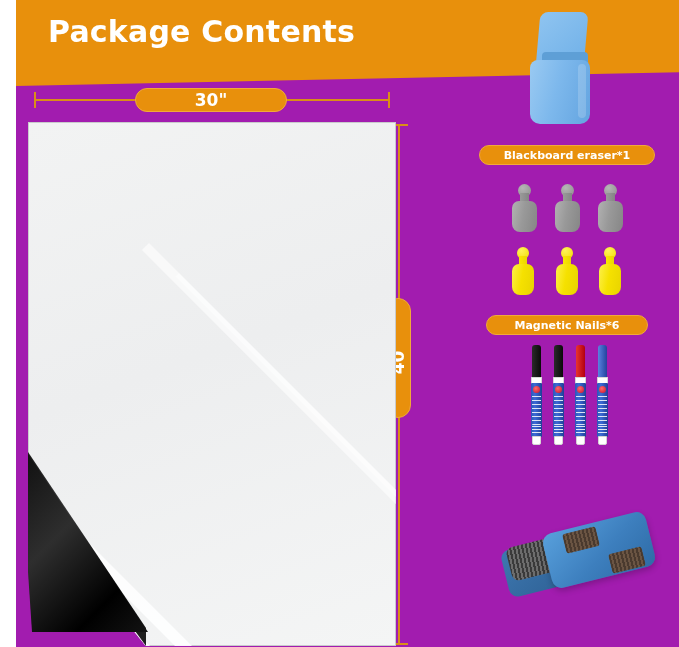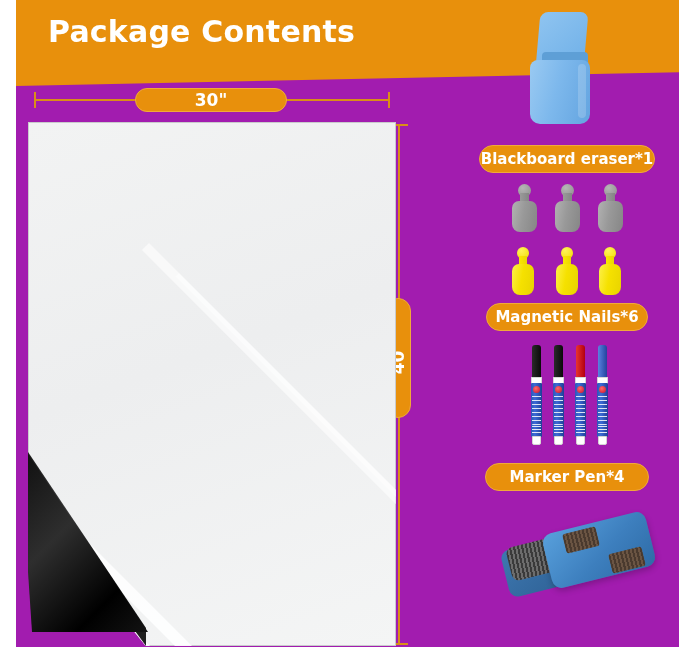--- a/index.html
+++ b/index.html
@@ -107,21 +107,21 @@
            transform:rotate(-14deg);}
   .hd-front{position:absolute;left:42px;top:6px;width:106px;height:56px;
            background:linear-gradient(145deg,#58A0DC 0%,#3D7FBE 55%,#2E6BA6 100%);
            border-radius:10px;transform:rotate(-14deg);box-shadow:0 3px 6px rgba(0,0,0,.22);}
   .hd-strip{position:absolute;border-radius:3px;
            background:repeating-linear-gradient(90deg,#4a3a2e 0 2px,#6b5543 2px 4px);
            transform:rotate(-14deg);}
   .hd-s1{left:60px;top:14px;width:34px;height:20px;}
   .hd-s2{left:106px;top:34px;width:34px;height:20px;}
 
-  .pill-lbl{height:28px;font-size:15px;padding:0 14px;}
+  .pill-lbl{height:20px;font-size:11px;padding:0 14px;}
 </style>
 </head>
 <body>
 
 <div id="stage">
 
   <div class="banner"></div>
   <div class="banner-title">Package Contents</div>
 
   <div class="dim-cap-v" style="left:18px;top:92px;width:1.5px;height:16px;"></div>
@@ -185,21 +185,21 @@
   <div class="nail yellow" style="left:538px;top:247px;">
     <div class="head"></div>
       <div class="neck"></div>
       <div class="body"></div>
   </div>
   <div class="nail yellow" style="left:581px;top:247px;">
     <div class="head"></div>
       <div class="neck"></div>
       <div class="body"></div>
   </div>
-  <div class="pill pill-lbl" style="left:470px;top:303px;width:162px;">
+  <div class="pill pill-lbl" style="left:470px;top:315px;width:162px;">
     <span>Magnetic Nails*6</span>
   </div>
 
   <div class="marker" style="left:513px;top:345px;">
     <div class="mk-cap" style="background:linear-gradient(90deg,#2a2a2a,#0a0a0a);"></div>
     <div class="mk-ring"></div>
     <div class="mk-body"></div>
     <div class="mk-dot"></div>
     <div class="mk-txt"></div>
     <div class="mk-txt2"></div>
@@ -224,23 +224,20 @@
     <div class="mk-tip"></div>
   </div>
   <div class="marker" style="left:579px;top:345px;">
     <div class="mk-cap" style="background:linear-gradient(90deg,#5A82E0,#23439E);"></div>
     <div class="mk-ring"></div>
     <div class="mk-body"></div>
     <div class="mk-dot"></div>
     <div class="mk-txt"></div>
     <div class="mk-txt2"></div>
     <div class="mk-tip"></div>
-  </div>
-  <div class="pill pill-lbl" style="left:469px;top:463px;width:164px;">
-    <span>Marker Pen*4</span>
   </div>
 
   <div class="holder">
     <div class="hd-back"></div>
     <div class="hd-back-top"></div>
     <div class="hd-front"></div>
     <div class="hd-strip hd-s1"></div>
     <div class="hd-strip hd-s2"></div>
   </div>
 

